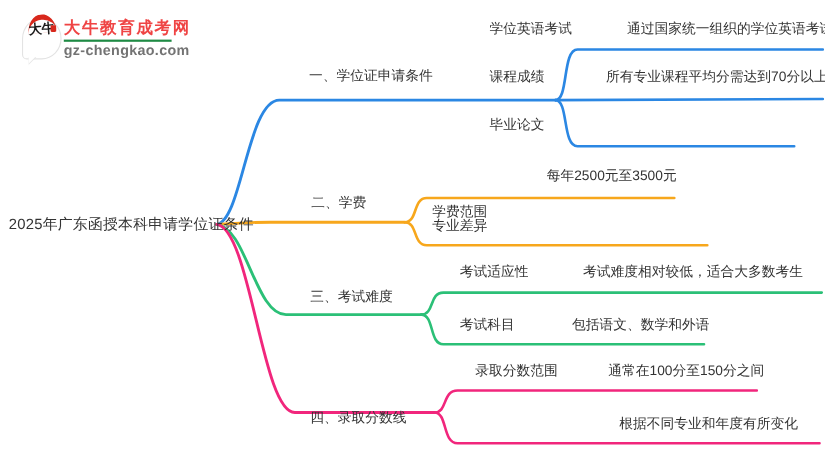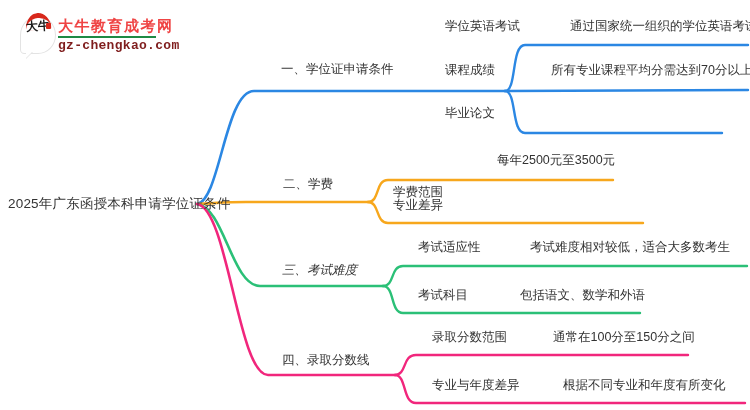--- a/index.html
+++ b/index.html
@@ -59,43 +59,42 @@
 
   <div class="logo">
     <div class="logo-icon">
       <div class="logo-hat" style="border-top:5px solid #D8281C;"></div>
       <div class="logo-zi">大牛</div>
       <div class="logo-seal" style="background:#D8281C;"></div>
       <div class="logo-tail"></div>
     </div>
     <div class="logo-name txt" style="color:#ef4444;">大牛教育成考网</div>
     <div class="logo-divider" style="background:#1E8A44;"></div>
-    <div class="logo-url txt" style="color:#7f1d1d;font-family:Liberation Mono, monospace;">gz-chengkao.com</div>
+    <div class="logo-url txt" style="color:#737373;">gz-chengkao.com</div>
   </div>
 
   <div class="txt root-label" style="left:8px;top:196px;">2025年广东函授本科申请学位证条件</div>
 
   <div class="txt branch-label" style="left:281px;top:62px;">一、学位证申请条件</div>
   <div class="txt branch-label" style="left:283px;top:177px;">二、学费</div>
-  <div class="txt branch-label" style="left:282px;top:263px;font-style:italic;">三、考试难度</div>
-  <div class="txt branch-label" style="left:282px;top:353px;">四、录取分数线</div>
+  <div class="txt branch-label" style="left:282px;top:263px;">三、考试难度</div>
+  <div class="txt branch-label" style="left:282px;top:373px;">四、录取分数线</div>
 
   <div class="txt leaf-kw" style="left:445px;top:19px;">学位英语考试</div>
   <div class="txt leaf-desc" style="left:570px;top:19px;">通过国家统一组织的学位英语考试</div>
   <div class="txt leaf-kw" style="left:445px;top:63px;">课程成绩</div>
   <div class="txt leaf-desc" style="left:551px;top:63px;">所有专业课程平均分需达到70分以上</div>
   <div class="txt leaf-kw" style="left:445px;top:106px;">毕业论文</div>
 
   <div class="txt leaf-kw" style="left:393px;top:153px;margin-top:32px;">学费范围</div>
   <div class="txt leaf-desc" style="left:497px;top:153px;">每年2500元至3500元</div>
   <div class="txt leaf-kw" style="left:393px;top:198px;">专业差异</div>
 
   <div class="txt leaf-kw" style="left:418px;top:240px;">考试适应性</div>
   <div class="txt leaf-desc" style="left:530px;top:240px;font-family:Liberation Serif, serif;">考试难度相对较低，适合大多数考生</div>
   <div class="txt leaf-kw" style="left:418px;top:288px;">考试科目</div>
   <div class="txt leaf-desc" style="left:520px;top:288px;">包括语文、数学和外语</div>
 
   <div class="txt leaf-kw" style="left:432px;top:330px;">录取分数范围</div>
   <div class="txt leaf-desc" style="left:553px;top:330px;">通常在100分至150分之间</div>
-  <div class="txt leaf-kw" style="left:432px;top:378px;">专业与年度差异</div>
   <div class="txt leaf-desc" style="left:563px;top:378px;">根据不同专业和年度有所变化</div>
 
 </div>
 
 </body></html>

